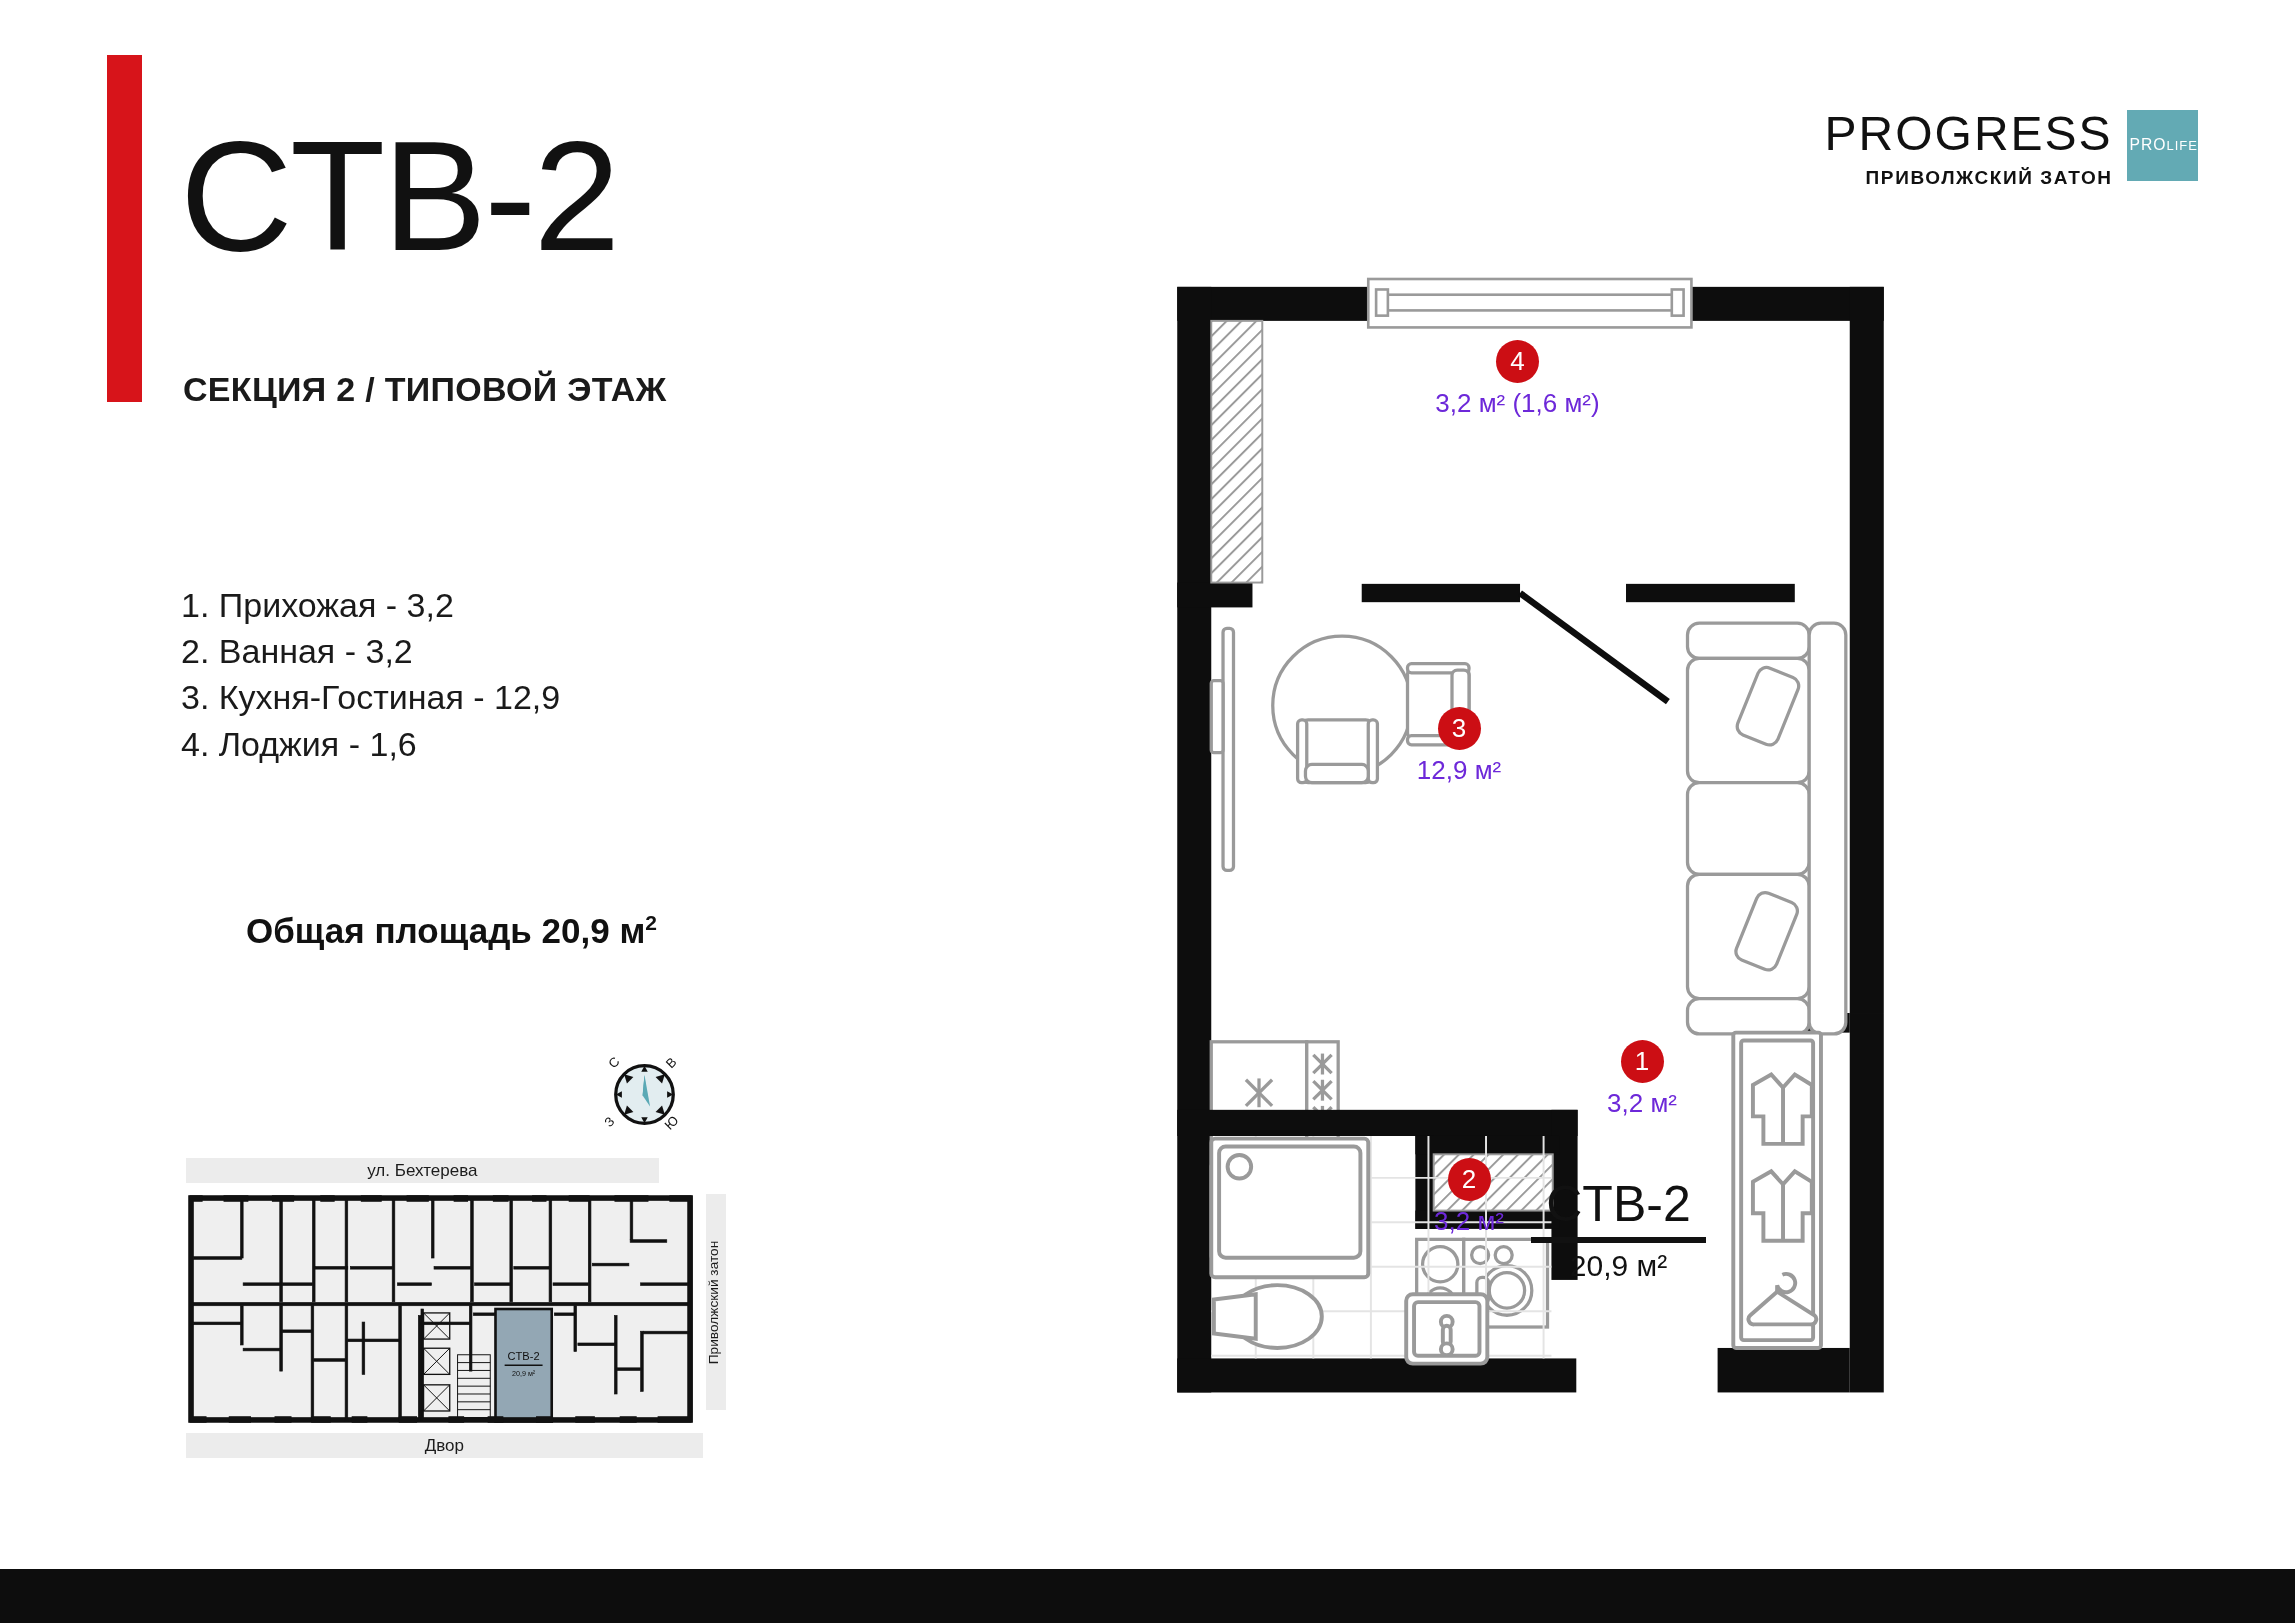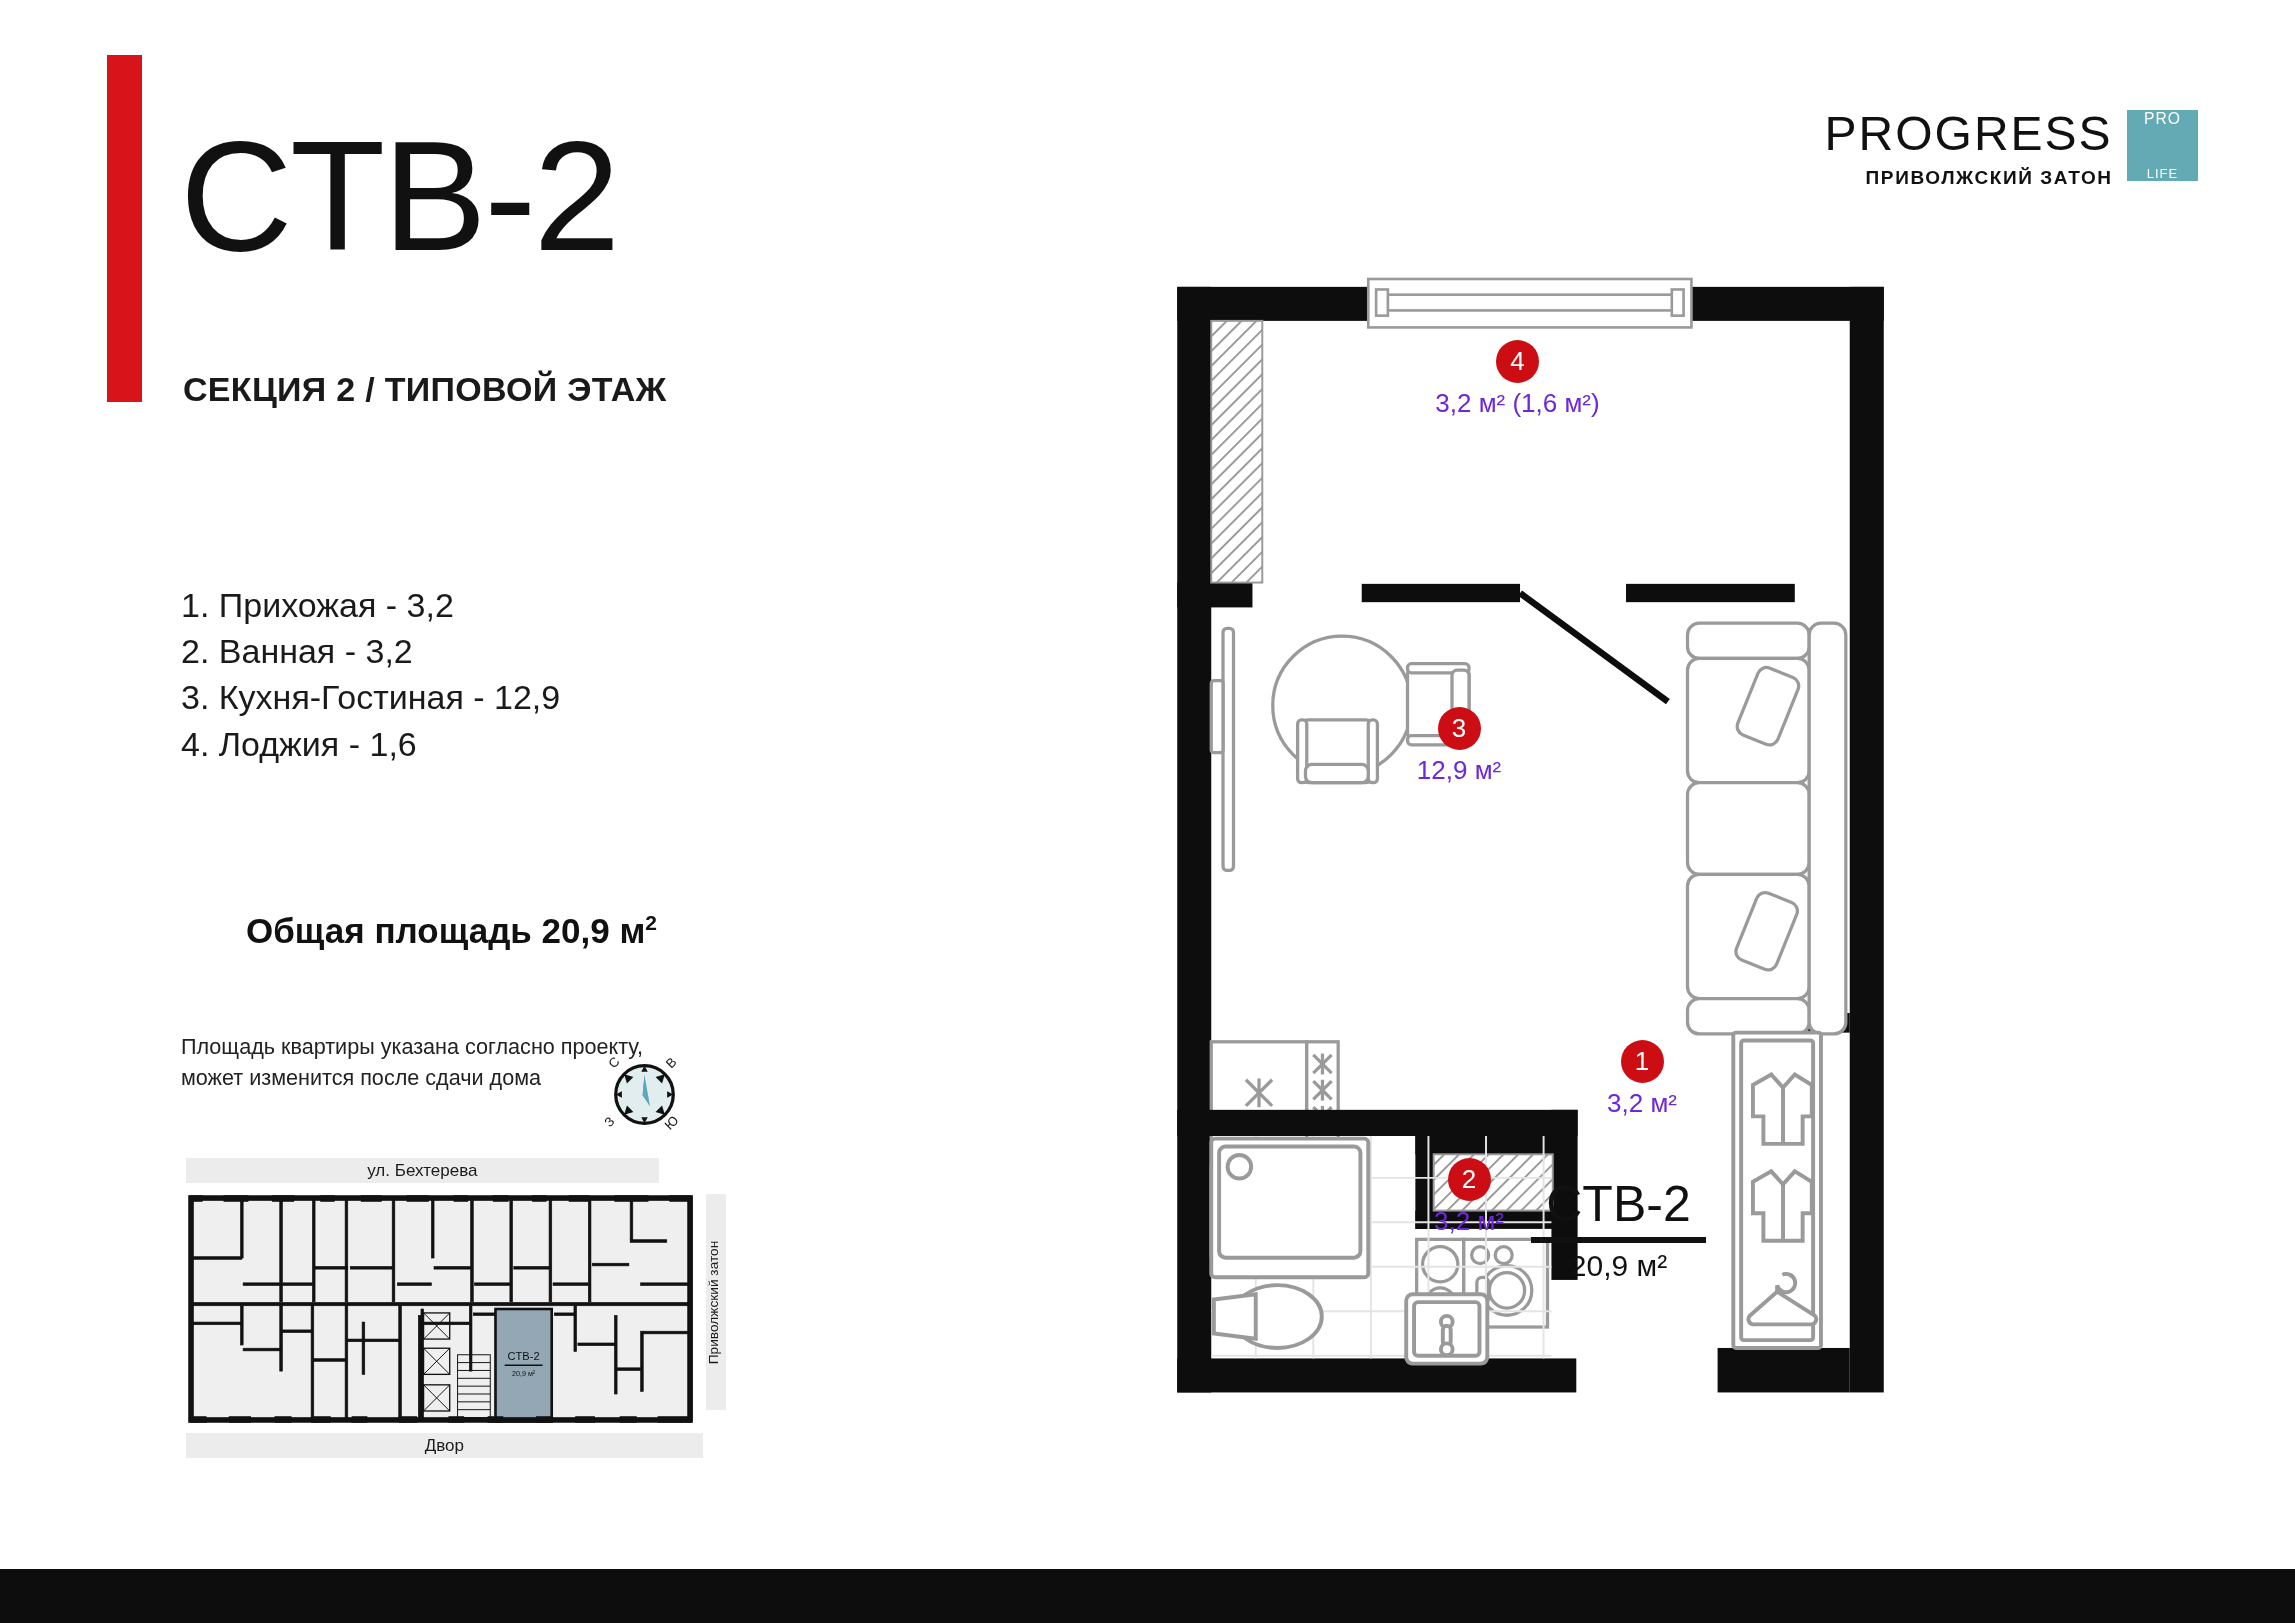--- a/index.html
+++ b/index.html
@@ -73,21 +73,21 @@
   #logo-main {
     font-size:48px; letter-spacing:2px; color:#111; line-height:1;
     font-weight:400; white-space:nowrap;
   }
   #logo-sub {
     font-size:19px; letter-spacing:1.6px; color:#111; font-weight:700;
     margin-top:9.2px; white-space:nowrap;
   }
   #logo-badge {
     width:71px; height:71px; background:#63aab4;
-    display:flex; flex-direction:column; align-items:center; justify-content:space-between;
+    display:flex; flex-direction:row; align-items:center; justify-content:flex-end;
     color:#ffffff; line-height:1.18;
   }
   #logo-badge .pro { font-size:15.7px; letter-spacing:1px; }
   #logo-badge .life { font-size:13px; letter-spacing:1px; }
 
   
   #floorplan { position:absolute; left:1151px; top:262px; width:759px; height:1171px; }
 
   
   .marker {
@@ -131,24 +131,20 @@
 
   <div id="room-list">
     <div class="room-row">1. Прихожая - 3,2</div>
     <div class="room-row">2. Ванная - 3,2</div>
     <div class="room-row">3. Кухня-Гостиная - 12,9</div>
     <div class="room-row">4. Лоджия - 1,6</div>
   </div>
 
   <div id="total-area"><span>Общая площадь 20,9 м</span><span class="sup">2</span></div>
 
-  <div id="disclaimer">
-    <div>Площадь квартиры указана согласно проекту,</div>
-    <div>может изменится после сдачи дома</div>
-  </div>
 
   <div id="compass">
     <svg width="85" height="85" viewBox="0 0 130 130">
       <g transform="rotate(-45 65 65)">
         <circle cx="65" cy="65" r="44" fill="#e2edf0" stroke="#111" stroke-width="5"></circle>
 
         <polygon points="65,21 58,34 72,34" fill="#111"></polygon>
         <polygon points="65,109 58,96 72,96" fill="#111"></polygon>
         <polygon points="21,65 34,58 34,72" fill="#111"></polygon>
         <polygon points="109,65 96,58 96,72" fill="#111"></polygon>

